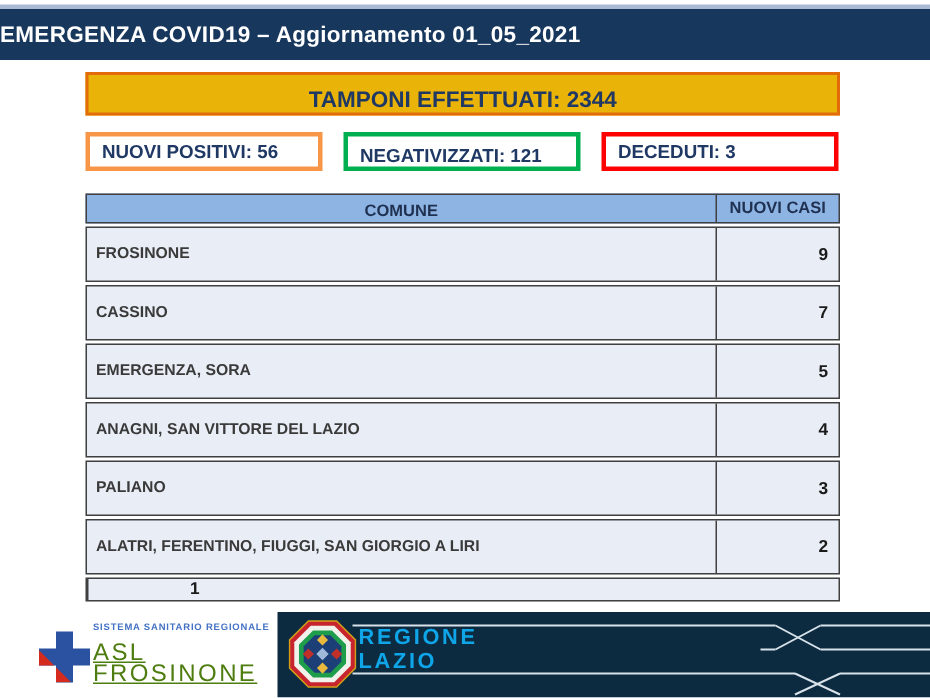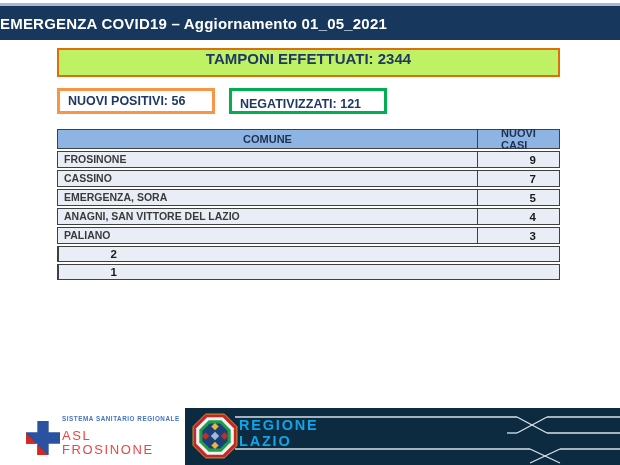--- a/index.html
+++ b/index.html
@@ -9,47 +9,47 @@
 
   
   .top-white { height:3px; background:#fff; }
   .top-line  { height:3px; background:#A9BBD3; }
   .title-bar { height:34px; background:#17375D; display:flex; align-items:center; justify-content:flex-start; }
   .title-bar span { color:#fff; font-weight:bold; font-size:15px; letter-spacing:.2px; }
 
   .content { position:absolute; left:57px; top:48px; width:503px; }
 
   
-  .banner { height:29px; background:#bef264; border:2px solid #E26B0A;
-            display:flex; align-items:flex-start; justify-content:center; }
+  .banner { height:29px; background:#eab308; border:2px solid #E26B0A;
+            display:flex; align-items:flex-end; justify-content:center; }
   .banner span { color:#1F3864; font-weight:bold; font-size:15px; }
 
   
   .stats { display:flex; margin-top:11px; gap:14px; }
   .stat-box { width:158px; height:26px; background:#fff; border:3px solid #f9a8d4;
               display:flex; align-items:center; padding-left:8px; }
   .stat-box span { color:#1F3864; font-weight:bold; font-size:12.5px; white-space:nowrap; }
 
   
   .table { margin-top:15px; width:503px; }
   .t-row { display:flex; border:1px solid #404040; background:#E9EEF6; margin-bottom:2px; align-items:stretch; }
   .t-head { background:#8EB4E3; height:20px; }
   .t-head .c1, .t-head .c2 { display:flex; align-items:center; justify-content:center;
         font-weight:bold; font-size:11px; color:#1F3050; }
-  .c1 { flex:1; padding:1px 6px; font-size:10.5px; font-weight:600; color:#3A3A3A; line-height:13px; }
+  .c1 { flex:1; padding:11px 6px; font-size:10.5px; font-weight:600; color:#3A3A3A; line-height:13px; }
   .c2 { width:82px; border-left:1px solid #404040; display:flex; align-items:center; justify-content:flex-end;
-        padding:1px 23px; font-weight:bold; font-size:11.5px; color:#1a1a1a; }
+        padding:1px 7px; font-weight:bold; font-size:11.5px; color:#1a1a1a; }
   .t-body .t-row { min-height:16px; }
 
   
   .asl-logo { position:absolute; left:26px; top:415px; width:150px; height:46px; }
   .asl-cross { position:absolute; left:0; top:3px; }
   .asl-texts { position:absolute; left:36px; top:0; }
   .asl-system { font-size:6.3px; letter-spacing:.55px; color:#4472C4; font-weight:600; white-space:nowrap; }
-  .asl-name { margin-top:7px; color:#ef4444; font-size:13px; letter-spacing:1.6px; line-height:13.5px; font-weight:500; }
+  .asl-name { margin-top:7px; color:#4d7c0f; font-size:16px; letter-spacing:1.6px; line-height:13.5px; font-weight:500;text-decoration:underline; }
 
   .lazio-bar { position:absolute; left:185px; top:408px; width:435px; height:57px; background:#0D2B40; }
   .lazio-emblem { position:absolute; left:7px; top:5px; }
   .lazio-lines { position:absolute; left:0; top:0; }
   .lazio-text { position:absolute; left:54px; top:10px; color:#0ea5e9; }
   .lazio-text .l1, .lazio-text .l2 { font-size:14.5px; font-weight:600; letter-spacing:1.8px; line-height:15.5px; white-space:nowrap; }
 </style>
 </head>
 <body>
 
@@ -67,20 +67,23 @@
     <div class="banner">
       <span>TAMPONI EFFETTUATI: 2344</span>
     </div>
 
     <div class="stats">
       <div class="stat-box" style="border-color: rgb(247, 150, 70);">
         <span>NUOVI POSITIVI: 56</span>
       </div>
       <div class="stat-box" style="border-color: rgb(0, 176, 80); align-items: flex-end;">
         <span>NEGATIVIZZATI: 121</span>
+      </div>
+      <div class="stat-box" style="border-color: rgb(255, 0, 0);">
+        <span>DECEDUTI: 3</span>
       </div>
     </div>
 
     <div class="table">
       <div class="t-row t-head">
         <div class="c1">COMUNE</div>
         <div class="c2">NUOVI CASI</div>
       </div>
       <div class="t-body">
     <div class="t-row">
@@ -102,20 +105,21 @@
       <div class="c1">ANAGNI, SAN VITTORE DEL LAZIO</div>
       <div class="c2">4</div>
     </div>
 
     <div class="t-row">
       <div class="c1">PALIANO</div>
       <div class="c2">3</div>
     </div>
 
     <div class="t-row">
+      <div class="c1">ALATRI, FERENTINO, FIUGGI, SAN GIORGIO A LIRI</div>
       <div class="c2">2</div>
     </div>
 
     <div class="t-row">
       <div class="c2">1</div>
     </div>
   </div>
     </div>
 
   </div>

